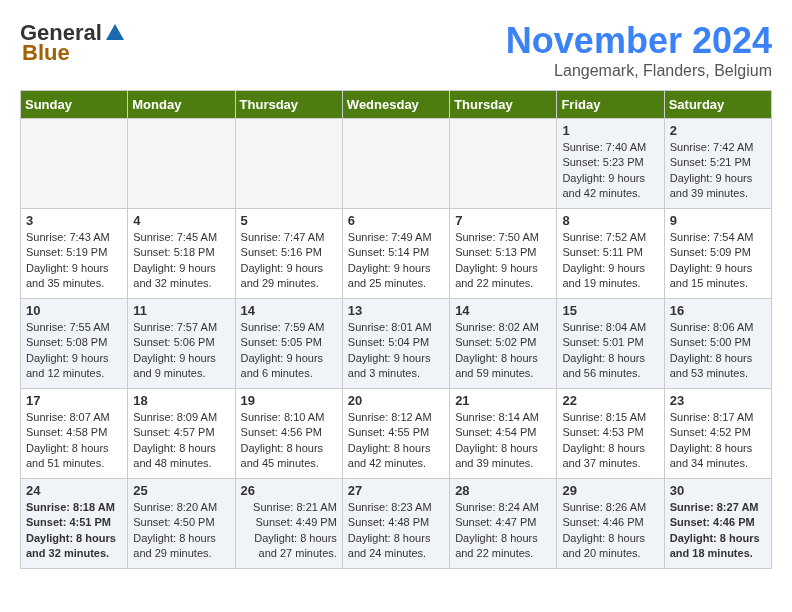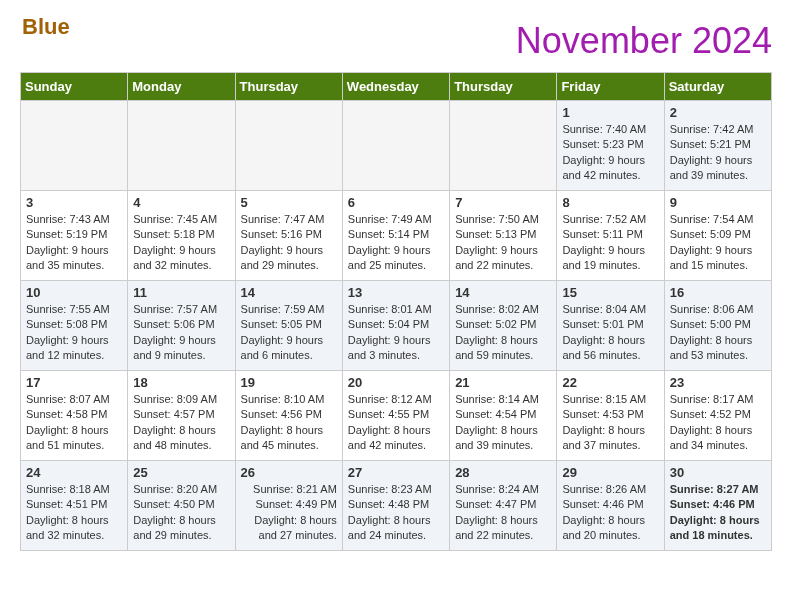--- a/index.html
+++ b/index.html
@@ -33,22 +33,22 @@
     .logo-blue {
       font-size: 22px;
       font-weight: bold;
       color: #a16207;
     }
     .title-area {
       text-align: right;
     }
     .month-title {
       font-size: 36px;
-      font-weight: normal;
-      color: #a21caf;
+      font-weight: bold;
+      color: #3b82f6;
     }
     .location-title {
       font-size: 16px;
       color: #555;
     }
     table {
       width: 100%;
       border-collapse: collapse;
       table-layout: fixed;
     }
@@ -84,24 +84,33 @@
       font-size: 11px;
       line-height: 1.4;
       color: #333;
     }
   </style>
 </head>
 <body>
 
 <div class="header-area">
   <div class="logo">
+    <div class="logo-text">
+      <span class="logo-general">General</span>
+      <div style="display:flex; align-items:center; margin-left:2px;">
+        <svg width="22" height="22" viewBox="0 0 22 22">
+          <polygon points="11,2 20,18 2,18" fill="#1a6aad"></polygon>
+        </svg>
+      </div>
+    </div>
     <span class="logo-blue" style="margin-top:-6px; margin-left:2px;">Blue</span>
   </div>
   <div class="title-area">
     <div class="month-title">November 2024</div>
+    <div class="location-title">Langemark, Flanders, Belgium</div>
   </div>
 </div>
 
 <table>
   <thead>
     <tr>
     <th>Sunday</th>
         <th>Monday</th>
         <th>Thursday</th>
         <th>Wednesday</th>
@@ -258,21 +267,21 @@
         <td>
           <div class="day-number">23</div>
           <div class="day-info" style="white-space: pre-wrap;">Sunrise: 8:17 AM
 Sunset: 4:52 PM
 Daylight: 8 hours and 34 minutes.</div>
         </td>
       </tr>
       <tr>
         <td class="shaded">
           <div class="day-number">24</div>
-          <div class="day-info" style="white-space: pre-wrap;">Sunrise: 8:18 AM
+          <div class="day-info" style="white-space: pre-wrap; font-weight: bold;">Sunrise: 8:18 AM
 Sunset: 4:51 PM
 Daylight: 8 hours and 32 minutes.</div>
         </td>
         <td class="shaded">
           <div class="day-number">25</div>
           <div class="day-info" style="white-space: pre-wrap;">Sunrise: 8:20 AM
 Sunset: 4:50 PM
 Daylight: 8 hours and 29 minutes.</div>
         </td>
         <td class="shaded">

